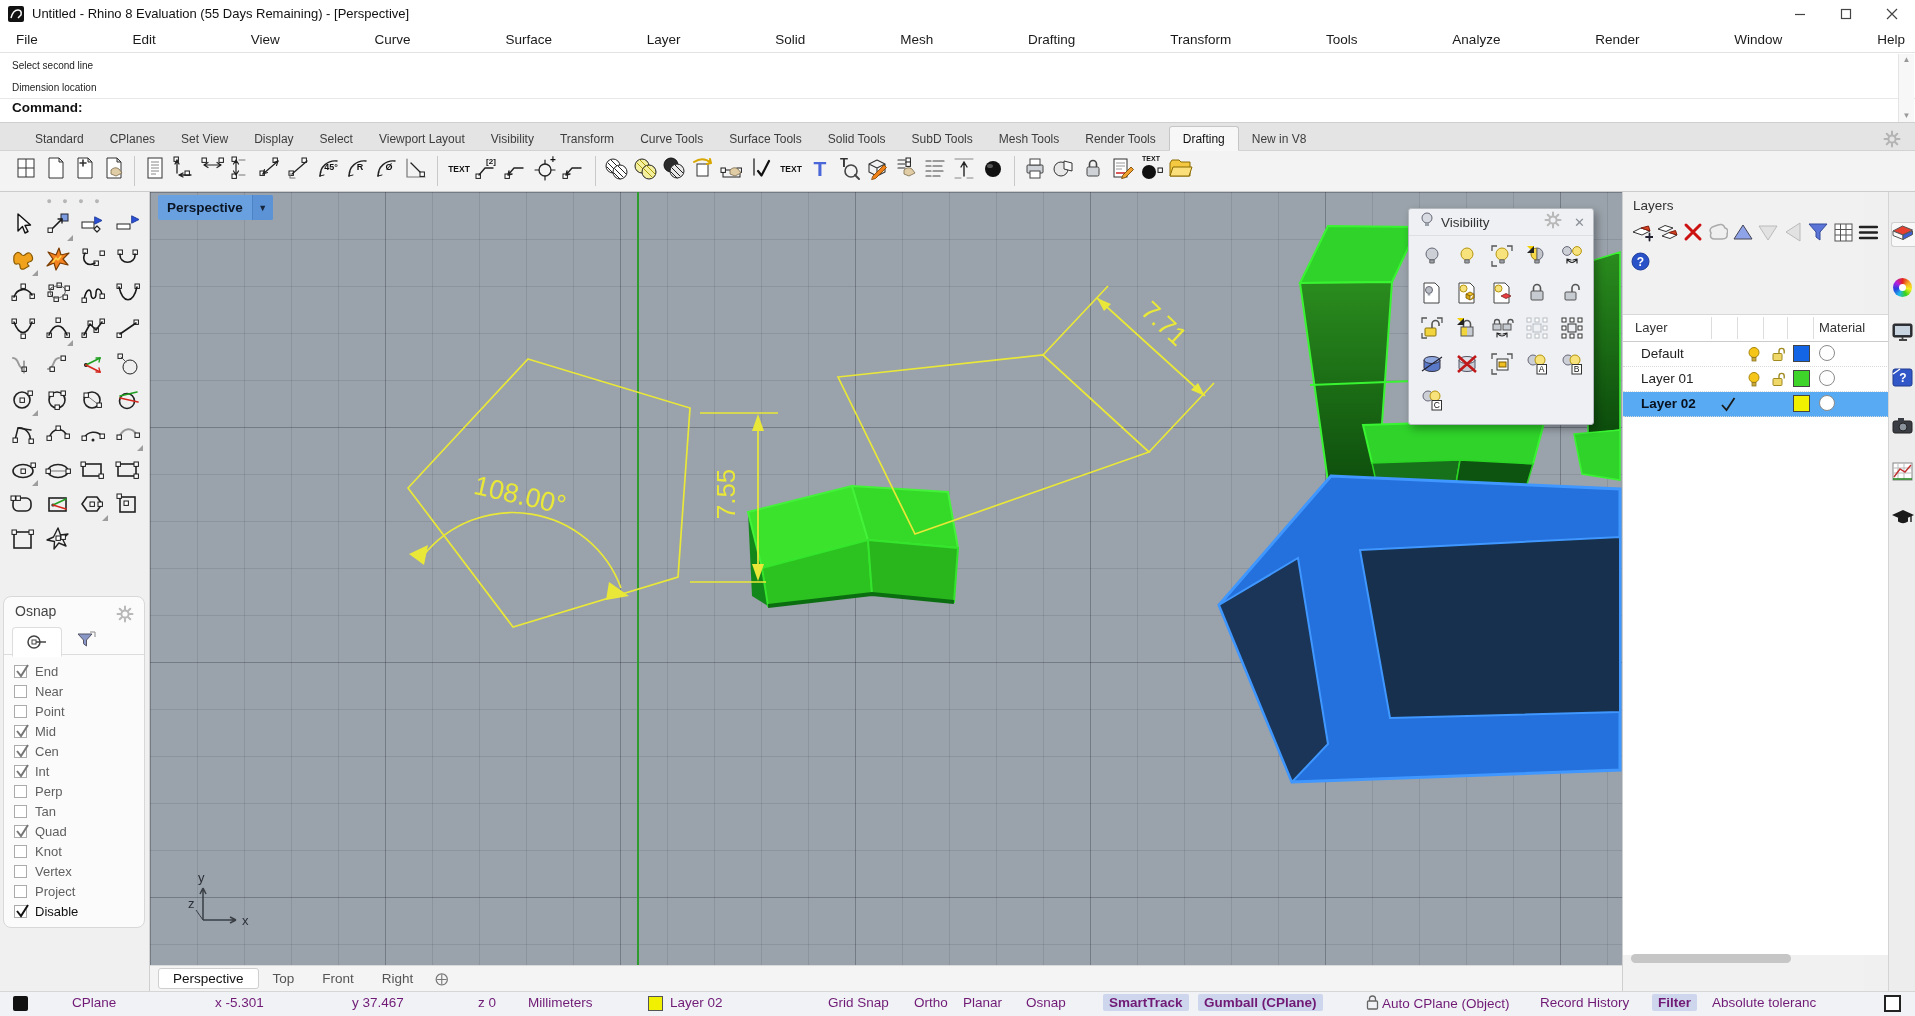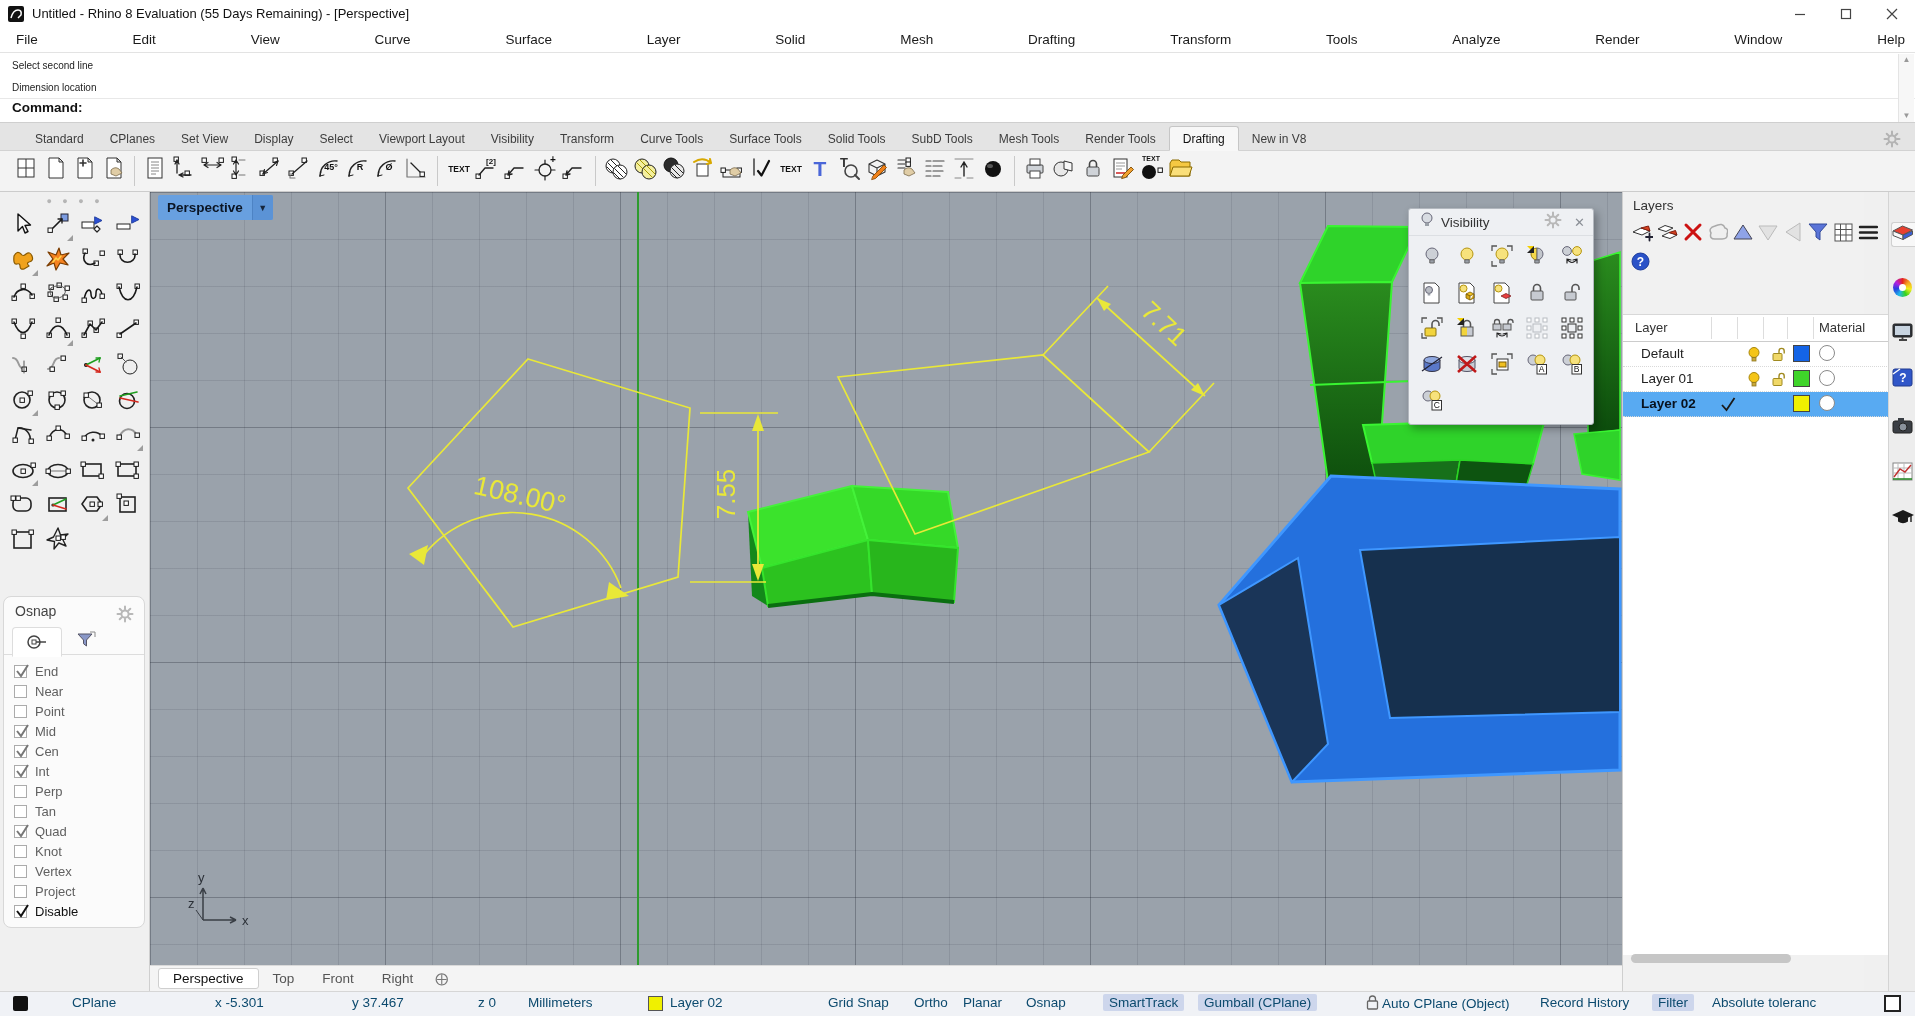--- a/index.html
+++ b/index.html
@@ -112,23 +112,23 @@
                position:relative;}
   .color-wheel::after{content:'';position:absolute;left:6px;top:6px;width:7px;height:7px;border-radius:50%;background:#fff;}
   
   .vptabs{position:absolute;left:150px;top:965px;width:1472px;height:26px;background:#f4f4f4;
           border-top:1px solid #d9d9d9;display:flex;align-items:center;padding-left:8px;box-sizing:border-box;}
   .vptab{font-size:13.5px;color:#555;padding:2px 14px;}
   .vptab.active{background:#fff;border:1px solid #cfcfcf;border-radius:3px;color:#111;}
   .vptab-add{color:#777;font-size:13px;padding:0 8px;}
   
   .statusbar{position:absolute;left:0;top:991px;width:100%;height:25px;background:#f0f2f6;
-             border-top:1px solid #d6d6d6;font-size:13.5px;color:#0c4a6e;}
+             border-top:1px solid #d6d6d6;font-size:13.5px;color:#701a75;}
   .sitem{position:absolute;top:3px;white-space:nowrap;}
-  .sitem.pill{background:#cdd6ec;font-weight:normal;padding:1px 6px;border-radius:2px;top:2px;}
+  .sitem.pill{background:#cdd6ec;font-weight:bold;padding:1px 6px;border-radius:2px;top:2px;}
   .blacksq{position:absolute;left:13px;top:4px;width:15px;height:15px;background:#111;border-radius:2px;}
   .sw-yellow{position:absolute;left:648px;top:4px;width:15px;height:15px;background:#f0f000;border:1px solid #555;box-sizing:border-box;}
   .endrect{position:absolute;left:1884px;top:3px;width:17px;height:17px;background:#fff;border:2px solid #222;box-sizing:border-box;}
   .dim-text{font-family:"Liberation Sans",sans-serif;}
 </style>
 </head>
 <body>
 
 <div class="app">
 

